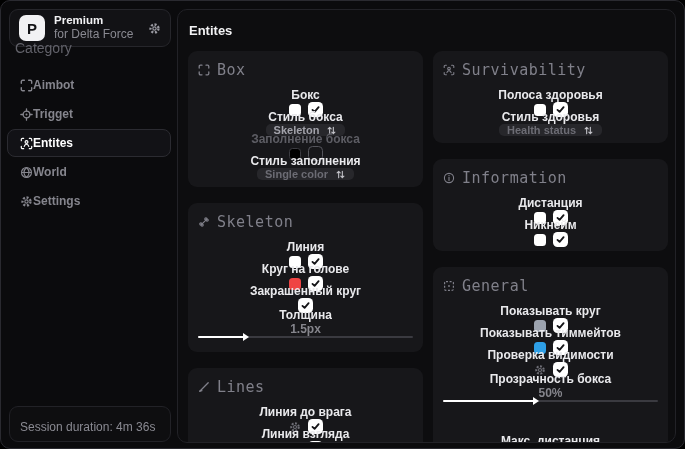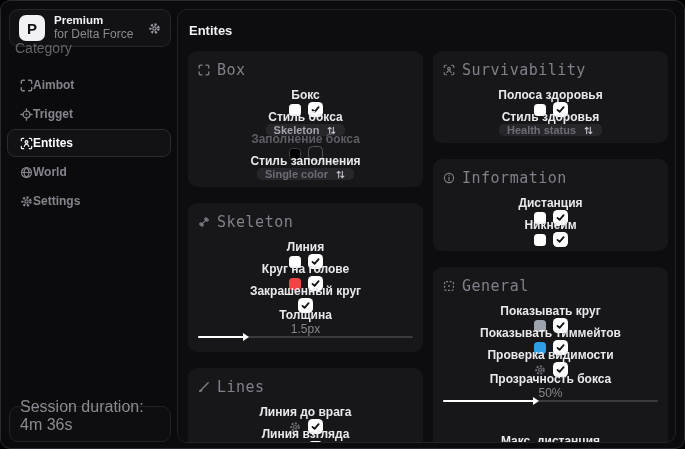--- a/index.html
+++ b/index.html
@@ -23,21 +23,21 @@
   .cat-label { position:absolute; left:14px; top:39px; color:#62626a; font-size:14px; }
   .nav { position:absolute; left:6px; right:6px; top:70px; }
   .nav-item { height:28px; margin-bottom:1px; display:flex; align-items:center; 
     padding:0 12px; border-radius:8px; border:1px solid transparent;
     color:#85858d; font-size:12px; font-weight:600; cursor:pointer; }
   .nav-item .nav-ic { width:13px; height:13px; display:flex; }
   .nav-item.active { color:#fff; background:#121216; border-color:#2b2b31; }
   .session { position:absolute; left:8px; right:6px; bottom:6px; height:36px;
     background:#0e0e10; border:1px solid #222227; border-radius:9px;
     display:flex; align-items:flex-end; padding:0 10px 7px; }
-  .session span { color:#8a8a92; font-size:16px; }
+  .session span { color:#8a8a92; font-size:12px; }
 
   
   .main { position:absolute; left:176px; top:8px; right:8px; bottom:5px;
     background:#0d0d0f; border:1px solid #222227; border-radius:10px;
     padding:11px 10px; overflow:hidden; }
   .main-title { color:#f2f2f4; font-size:13px; font-weight:700; margin:2px 0 13px 1px; }
   .cols { display:flex; gap:10px; }
   .col { width:235px; flex:0 0 235px; }
   .card { background:#17171a; border-radius:9px; padding:10px 10px 11px; margin-bottom:16px; }
   .card-head { display:flex; align-items:center; gap:7px; color:#80808a; margin-bottom:9px; }
@@ -56,21 +56,21 @@
   .cb.off { border:1.5px solid #55555c; background:transparent; }
   .cb svg { width:11px; height:11px; }
   .row-gear { width:12px; height:12px; color:#6e6e76; display:flex; cursor:pointer; }
   .dd { display:flex; align-items:center; gap:7px; background:#27272b; border:none;
     border-radius:5px; height:20px; padding:0 8px; cursor:pointer; }
   .dd-val { color:#a2a2aa; font-size:11px; font-weight:600; }
   .dd-val.dim { color:#6c6c74; }
   .dd-ic { width:11px; height:11px; color:#c2c2c8; display:flex; }
   .srow { margin-top:2px; }
   .srow.spaced { margin-top:29px; }
-  .val { color:#85858c; font-size:12px; font-weight:400; }
+  .val { color:#85858c; font-size:12px; font-weight:700; }
   .slider { position:relative; height:9px; margin-top:2px; cursor:pointer; }
   .track { position:absolute; left:0; right:0; top:50%; height:2px;
     transform:translateY(-50%); background:#3a3a40; border-radius:1px; }
   .fill { position:absolute; left:0; top:50%; height:2px; transform:translateY(-50%);
     background:#fff; border-radius:1px; }
   .thumb { position:absolute; top:50%; transform:translateY(-50%); width:0; height:0;
     border-left:6px solid #fff; border-top:4px solid transparent;
     border-bottom:4px solid transparent; }
   svg { display:block; width:100%; height:100%; }
 </style>

